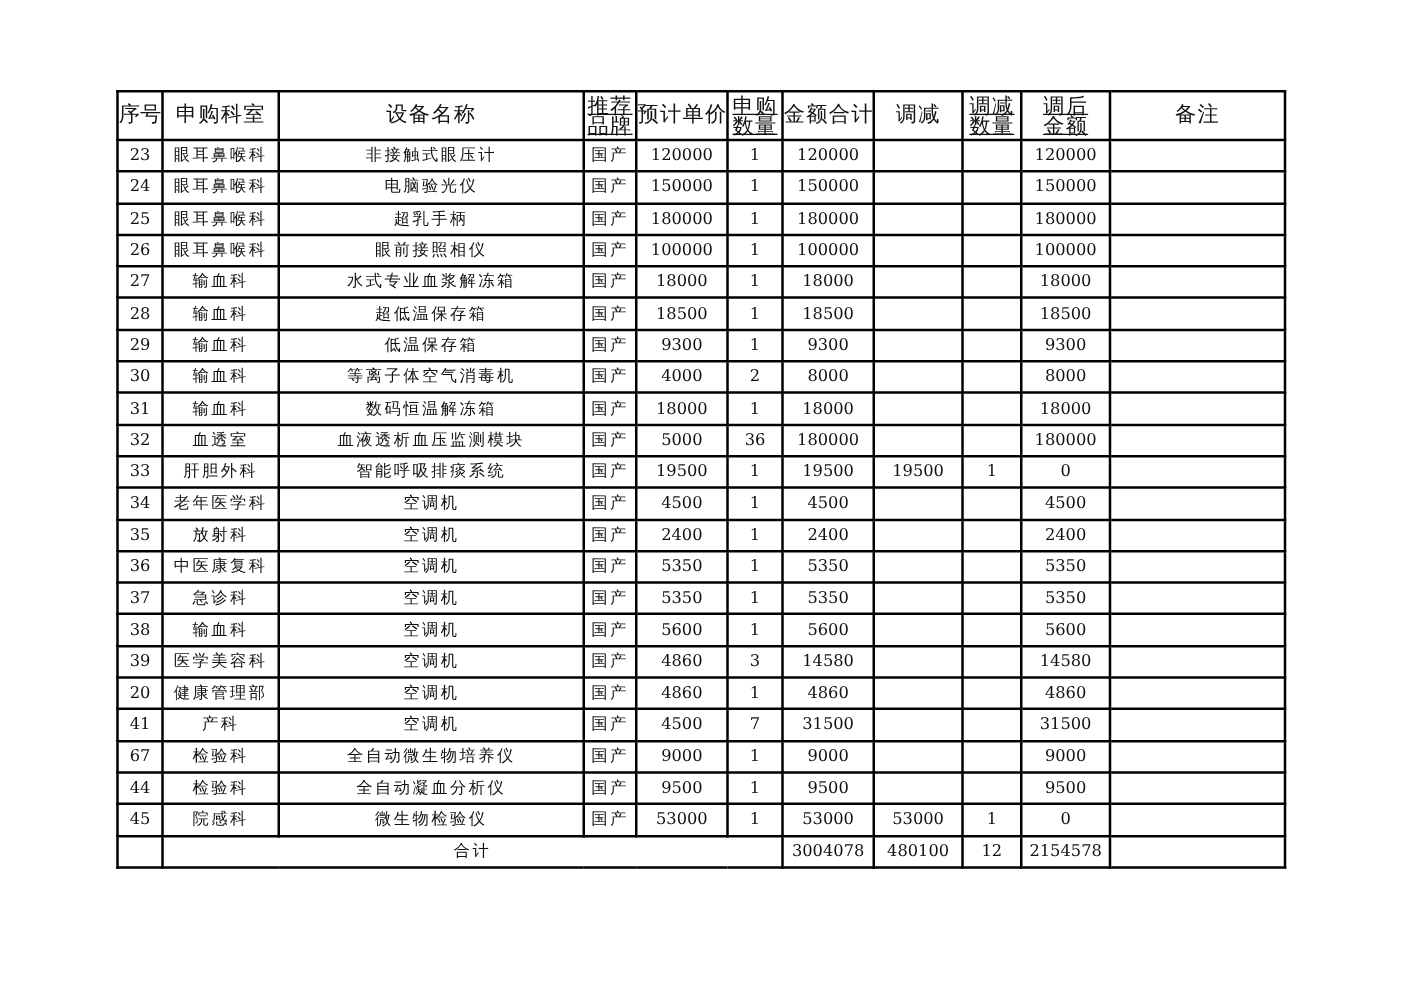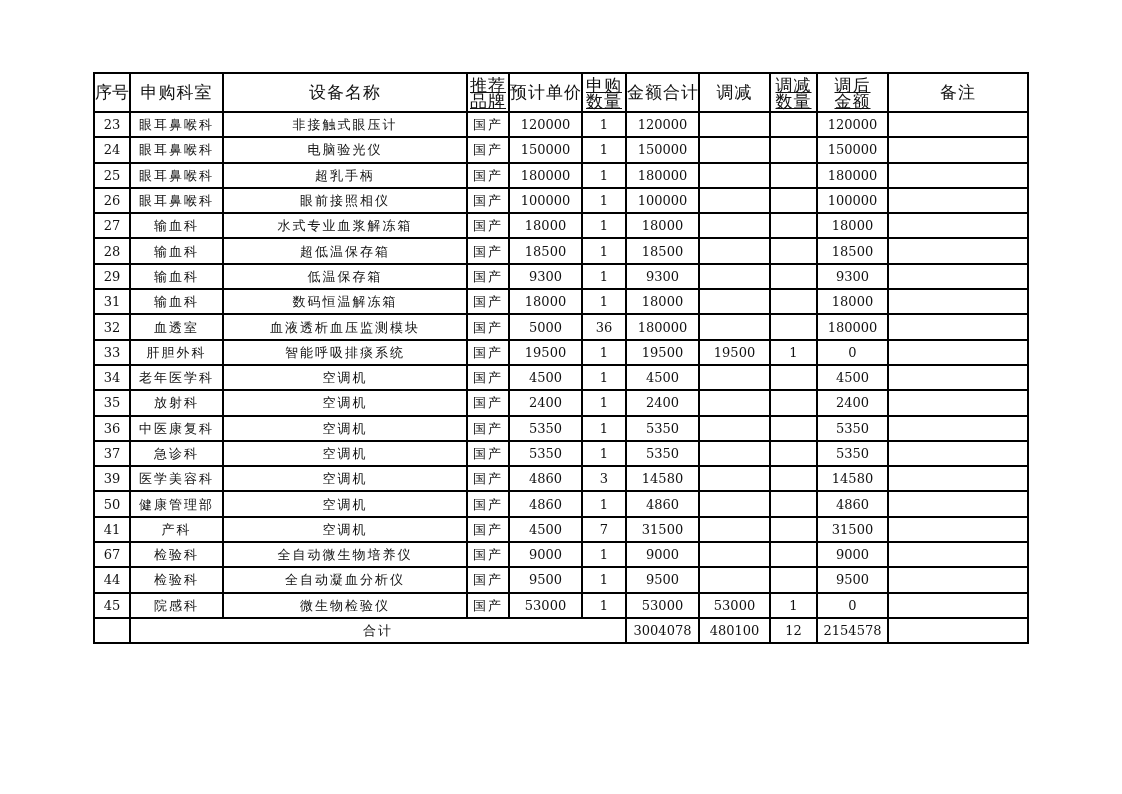--- a/index.html
+++ b/index.html
@@ -137,20 +137,33 @@
         <td class="zh">国产</td>
         <td>9300</td>
         <td>1</td>
         <td>9300</td>
         <td></td>
         <td></td>
         <td>9300</td>
         <td></td>
       </tr>
       <tr>
+        <td>30</td>
+        <td class="zh">输血科</td>
+        <td class="zh">等离子体空气消毒机</td>
+        <td class="zh">国产</td>
+        <td>4000</td>
+        <td>2</td>
+        <td>8000</td>
+        <td></td>
+        <td></td>
+        <td>8000</td>
+        <td></td>
+      </tr>
+      <tr>
         <td>31</td>
         <td class="zh">输血科</td>
         <td class="zh">数码恒温解冻箱</td>
         <td class="zh">国产</td>
         <td>18000</td>
         <td>1</td>
         <td>18000</td>
         <td></td>
         <td></td>
         <td>18000</td>
@@ -228,34 +241,47 @@
         <td class="zh">国产</td>
         <td>5350</td>
         <td>1</td>
         <td>5350</td>
         <td></td>
         <td></td>
         <td>5350</td>
         <td></td>
       </tr>
       <tr>
+        <td>38</td>
+        <td class="zh">输血科</td>
+        <td class="zh">空调机</td>
+        <td class="zh">国产</td>
+        <td>5600</td>
+        <td>1</td>
+        <td>5600</td>
+        <td></td>
+        <td></td>
+        <td>5600</td>
+        <td></td>
+      </tr>
+      <tr>
         <td>39</td>
         <td class="zh">医学美容科</td>
         <td class="zh">空调机</td>
         <td class="zh">国产</td>
         <td>4860</td>
         <td>3</td>
         <td>14580</td>
         <td></td>
         <td></td>
         <td>14580</td>
         <td></td>
       </tr>
       <tr>
-        <td>50</td>
+        <td>20</td>
         <td class="zh">健康管理部</td>
         <td class="zh">空调机</td>
         <td class="zh">国产</td>
         <td>4860</td>
         <td>1</td>
         <td>4860</td>
         <td></td>
         <td></td>
         <td>4860</td>
         <td></td>

